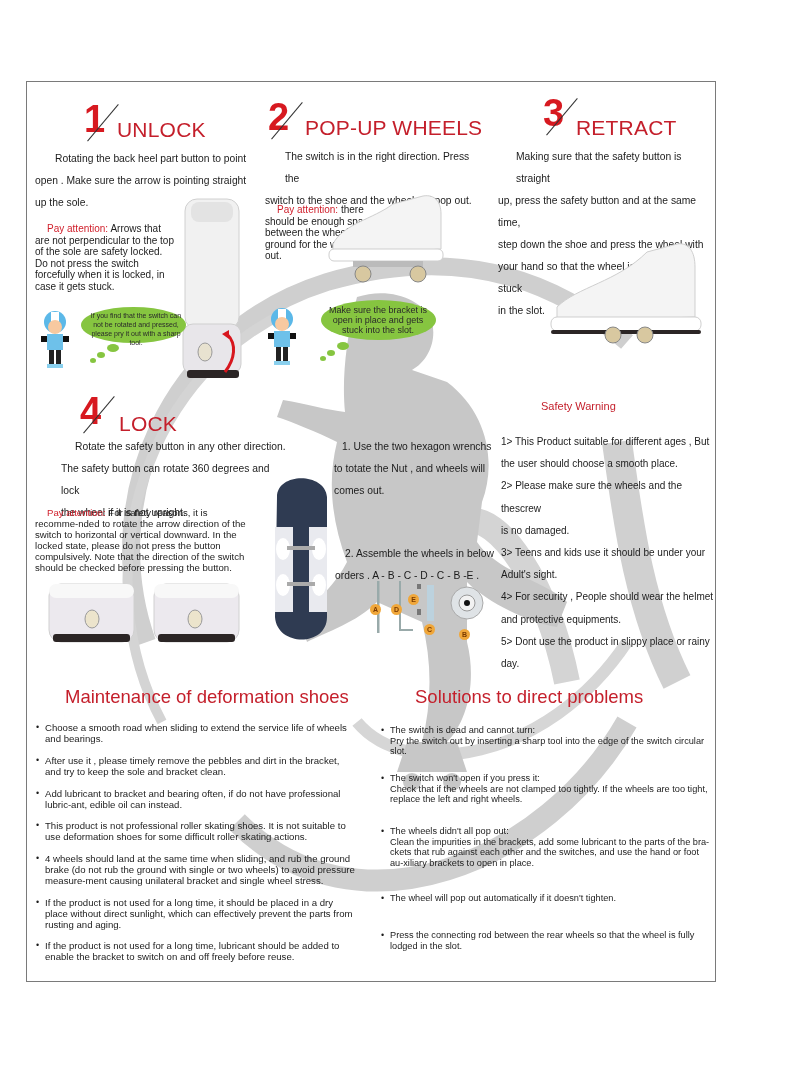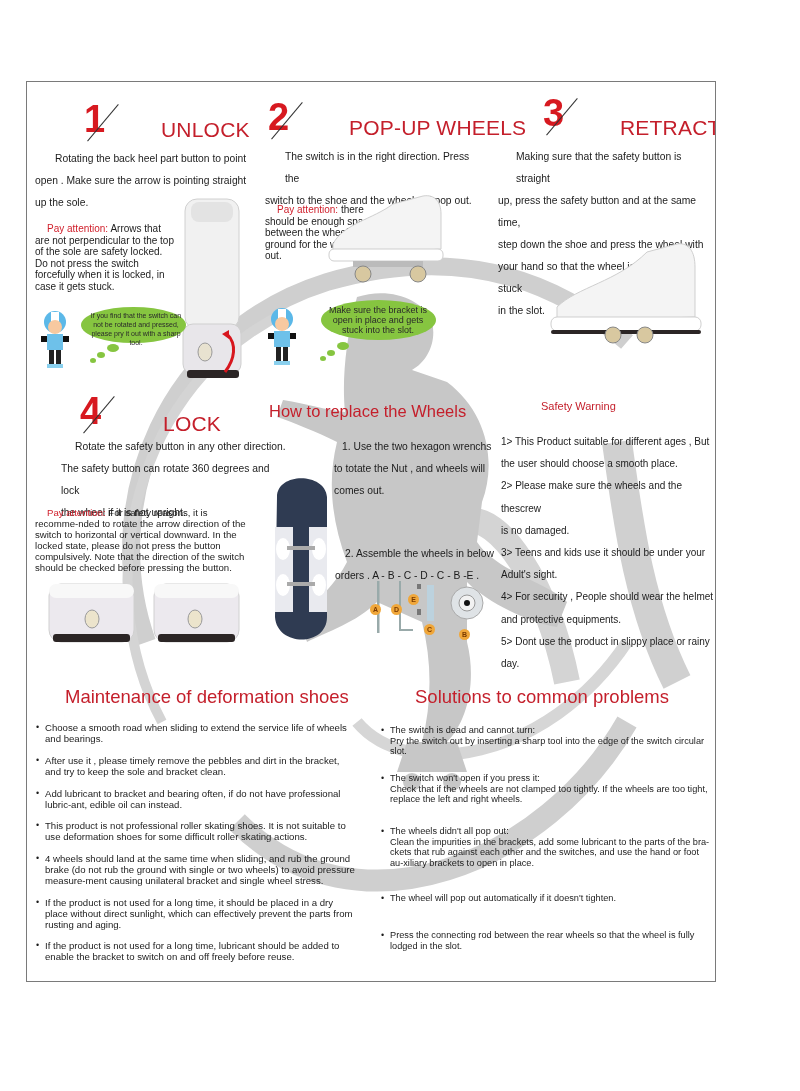--- a/index.html
+++ b/index.html
@@ -13,21 +13,21 @@
 
   
   .watermark { position: absolute; left: 0; top: 0; width: 690px; height: 901px; pointer-events: none; }
 
   .abs { position: absolute; }
 
   
   .step-head { position: absolute; height: 50px; }
   .step-num { position: absolute; left: 0; top: 0; font-size: 38px; font-weight: bold; color: #d71920; line-height: 38px; font-family: "Liberation Sans", sans-serif; }
   .step-slash { position: absolute; width: 1.3px; height: 48px; background: #333; transform: rotate(40deg); transform-origin: top left; }
-  .step-title { position: absolute; font-size: 21px; color: #c41f2b; line-height: 24px; white-space: nowrap; letter-spacing: 0.2px; margin-left: 44px; }
+  .step-title { position: absolute; font-size: 21px; color: #c41f2b; line-height: 24px; white-space: nowrap; letter-spacing: 0.2px; }
 
   .body-text { position: absolute; font-size: 10.3px; line-height: 22px; color: #1c1c1c; }
   .note-text { position: absolute; font-size: 10px; line-height: 11.5px; color: #1c1c1c; }
   .note-label { color: #d01e2a; }
 
   .section-title { position: absolute; font-size: 17px; color: #c41f2b; white-space: nowrap; }
   .section-title.big { font-size: 18.5px; }
 
   .list-item { position: absolute; font-size: 9.6px; line-height: 11.2px; color: #1c1c1c; padding-left: 9px; }
   .list-item::before { content: "\2022"; position: absolute; left: 0; top: 0; font-size: 9px; }
@@ -173,21 +173,20 @@
     <rect x="2" y="2" width="85" height="58" rx="12" fill="#ece9ee" stroke="#d0d0d0"></rect>
     <rect x="2" y="2" width="85" height="14" rx="7" fill="#f8f8f8"></rect>
     <rect x="6" y="52" width="77" height="8" rx="3" fill="#2b2525"></rect>
     <ellipse cx="45" cy="37" rx="7" ry="9" fill="#ece4cc" stroke="#9a9a9a"></ellipse>
     <rect x="107" y="2" width="85" height="58" rx="12" fill="#ece9ee" stroke="#d0d0d0"></rect>
     <rect x="107" y="2" width="85" height="14" rx="7" fill="#f8f8f8"></rect>
     <rect x="111" y="52" width="77" height="8" rx="3" fill="#2b2525"></rect>
     <ellipse cx="148" cy="37" rx="7" ry="9" fill="#ece4cc" stroke="#9a9a9a"></ellipse>
   </svg>
 
-  <div class="section-title" style="left:242px; top:320px; font-size:16.5px;">How to replace the Wheels</div>
   <div class="body-text" style="left:307px; top:354px; width:160px;">
     <div style="padding-left:8px;">1. Use the two hexagon wrenchs</div>
     <div>to totate the Nut , and wheels will</div>
     <div>comes out.</div>
   </div>
   <div class="body-text" style="left:308px; top:433px; width:160px;">
     <div style="padding-left:10px;margin-top:28px;">2. Assemble the wheels in below</div>
     <div>orders . A - B - C - D - C - B -E .</div>
   </div>
   <svg class="abs" style="left:240px; top:385px;" width="68" height="185" viewBox="0 0 68 185">
@@ -237,21 +236,21 @@
   <div>
     <div class="list-item" style="left:9px; top:640px; width:320px;">Choose a smooth road when sliding to extend the service life of wheels and bearings.</div>
     <div class="list-item" style="left:9px; top:673px; width:320px;">After use it , please timely remove the pebbles and dirt in the bracket, and try to keep the sole and bracket clean.</div>
     <div class="list-item" style="left:9px; top:706px; width:320px;">Add lubricant to bracket and bearing often, if do not have professional lubric-ant, edible oil can instead.</div>
     <div class="list-item" style="left:9px; top:738px; width:320px;">This product is not professional roller skating shoes. It is not suitable to use deformation shoes for some difficult roller skating actions.</div>
     <div class="list-item" style="left:9px; top:771px; width:320px;">4 wheels should land at the same time when sliding, and rub the ground brake (do not rub the ground with single or two wheels) to avoid pressure measure-ment causing unilateral bracket and single wheel stress.</div>
     <div class="list-item" style="left:9px; top:815px; width:320px;">If the product is not used for a long time, it should be placed in a dry place without direct sunlight, which can effectively prevent the parts from rusting and aging.</div>
     <div class="list-item" style="left:9px; top:858px; width:320px;">If the product is not used for a long time, lubricant should be added to enable the bracket to switch on and off freely before reuse.</div>
   </div>
 
-  <div class="section-title big" style="left:388px; top:604px;">Solutions to common problems</div>
+  <div class="section-title big" style="left:388px; top:604px;">Solutions to direct problems</div>
   <div>
     <div class="list-item" style="left:354px; top:643px; width:330px; font-size:9.2px; line-height:10.6px;">
       <div>The switch is dead and cannot turn:</div>
       <div>Pry the switch out by inserting a sharp tool into the edge of the switch circular slot.</div>
     </div>
     <div class="list-item" style="left:354px; top:691px; width:330px; font-size:9.2px; line-height:10.6px;">
       <div>The switch won't open if you press it:</div>
       <div>Check that if the wheels are not clamped too tightly. If the wheels are too tight, replace the left and right wheels.</div>
     </div>
     <div class="list-item" style="left:354px; top:744px; width:330px; font-size:9.2px; line-height:10.6px;">

